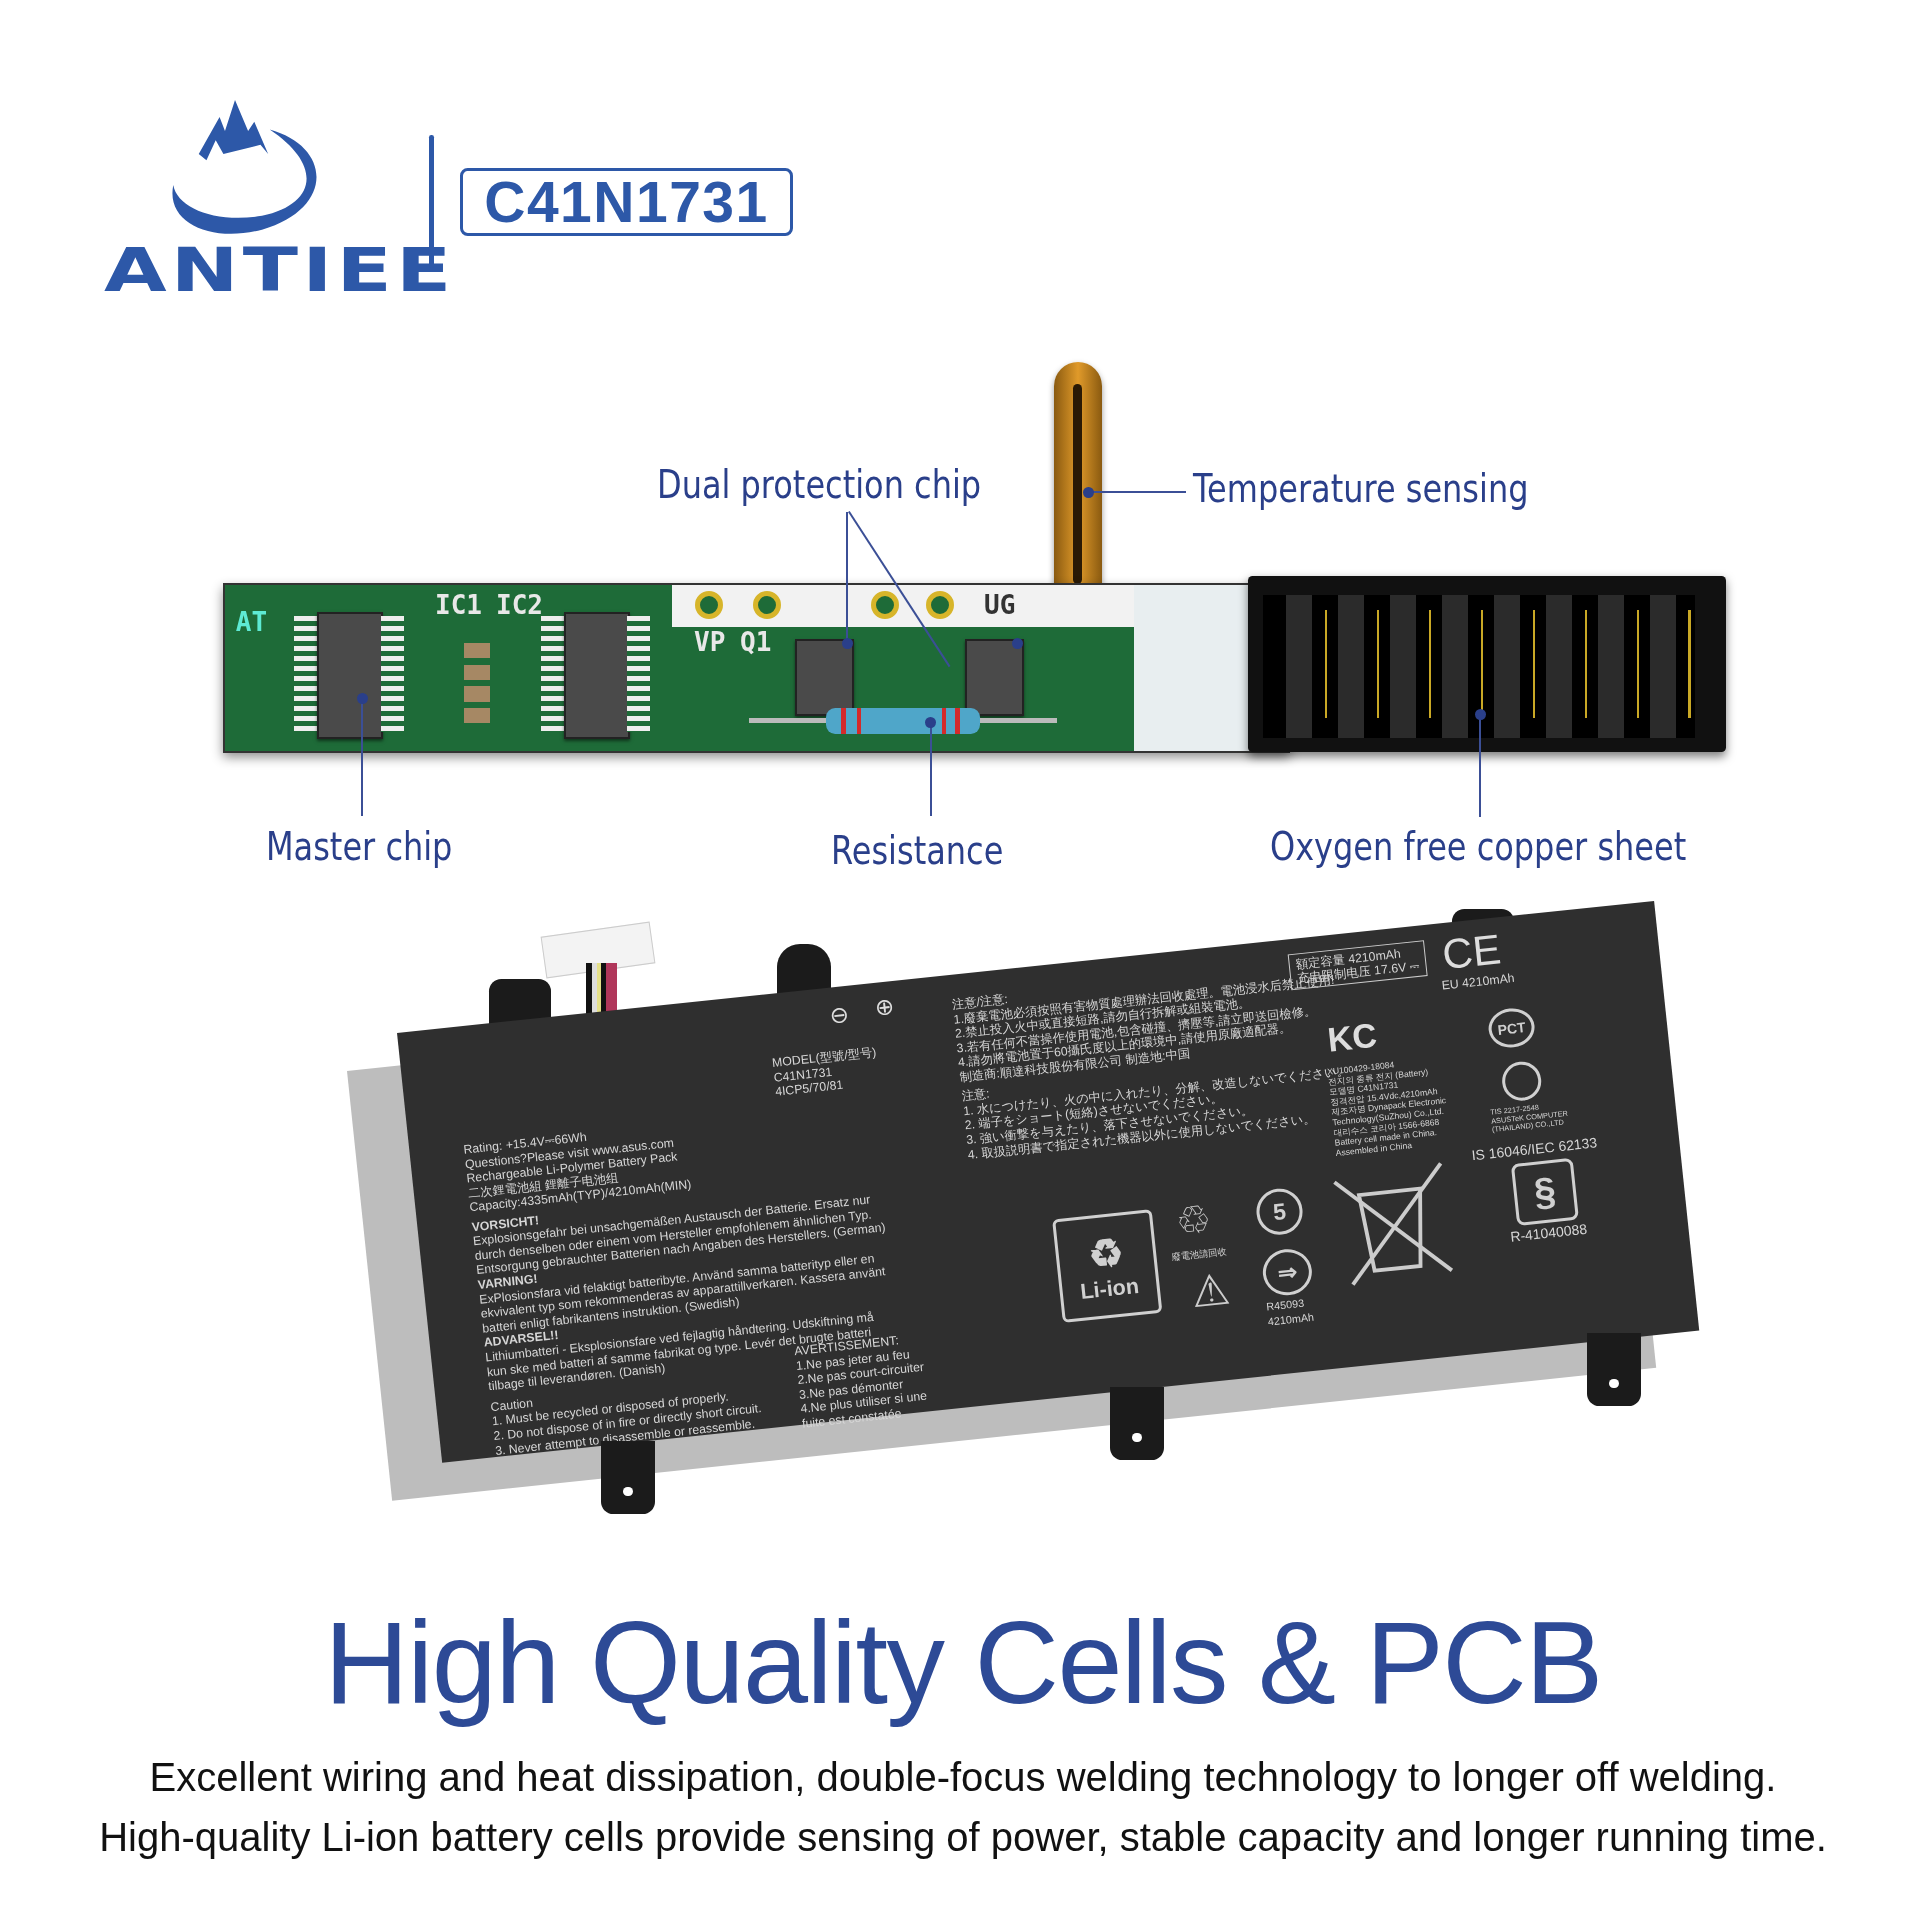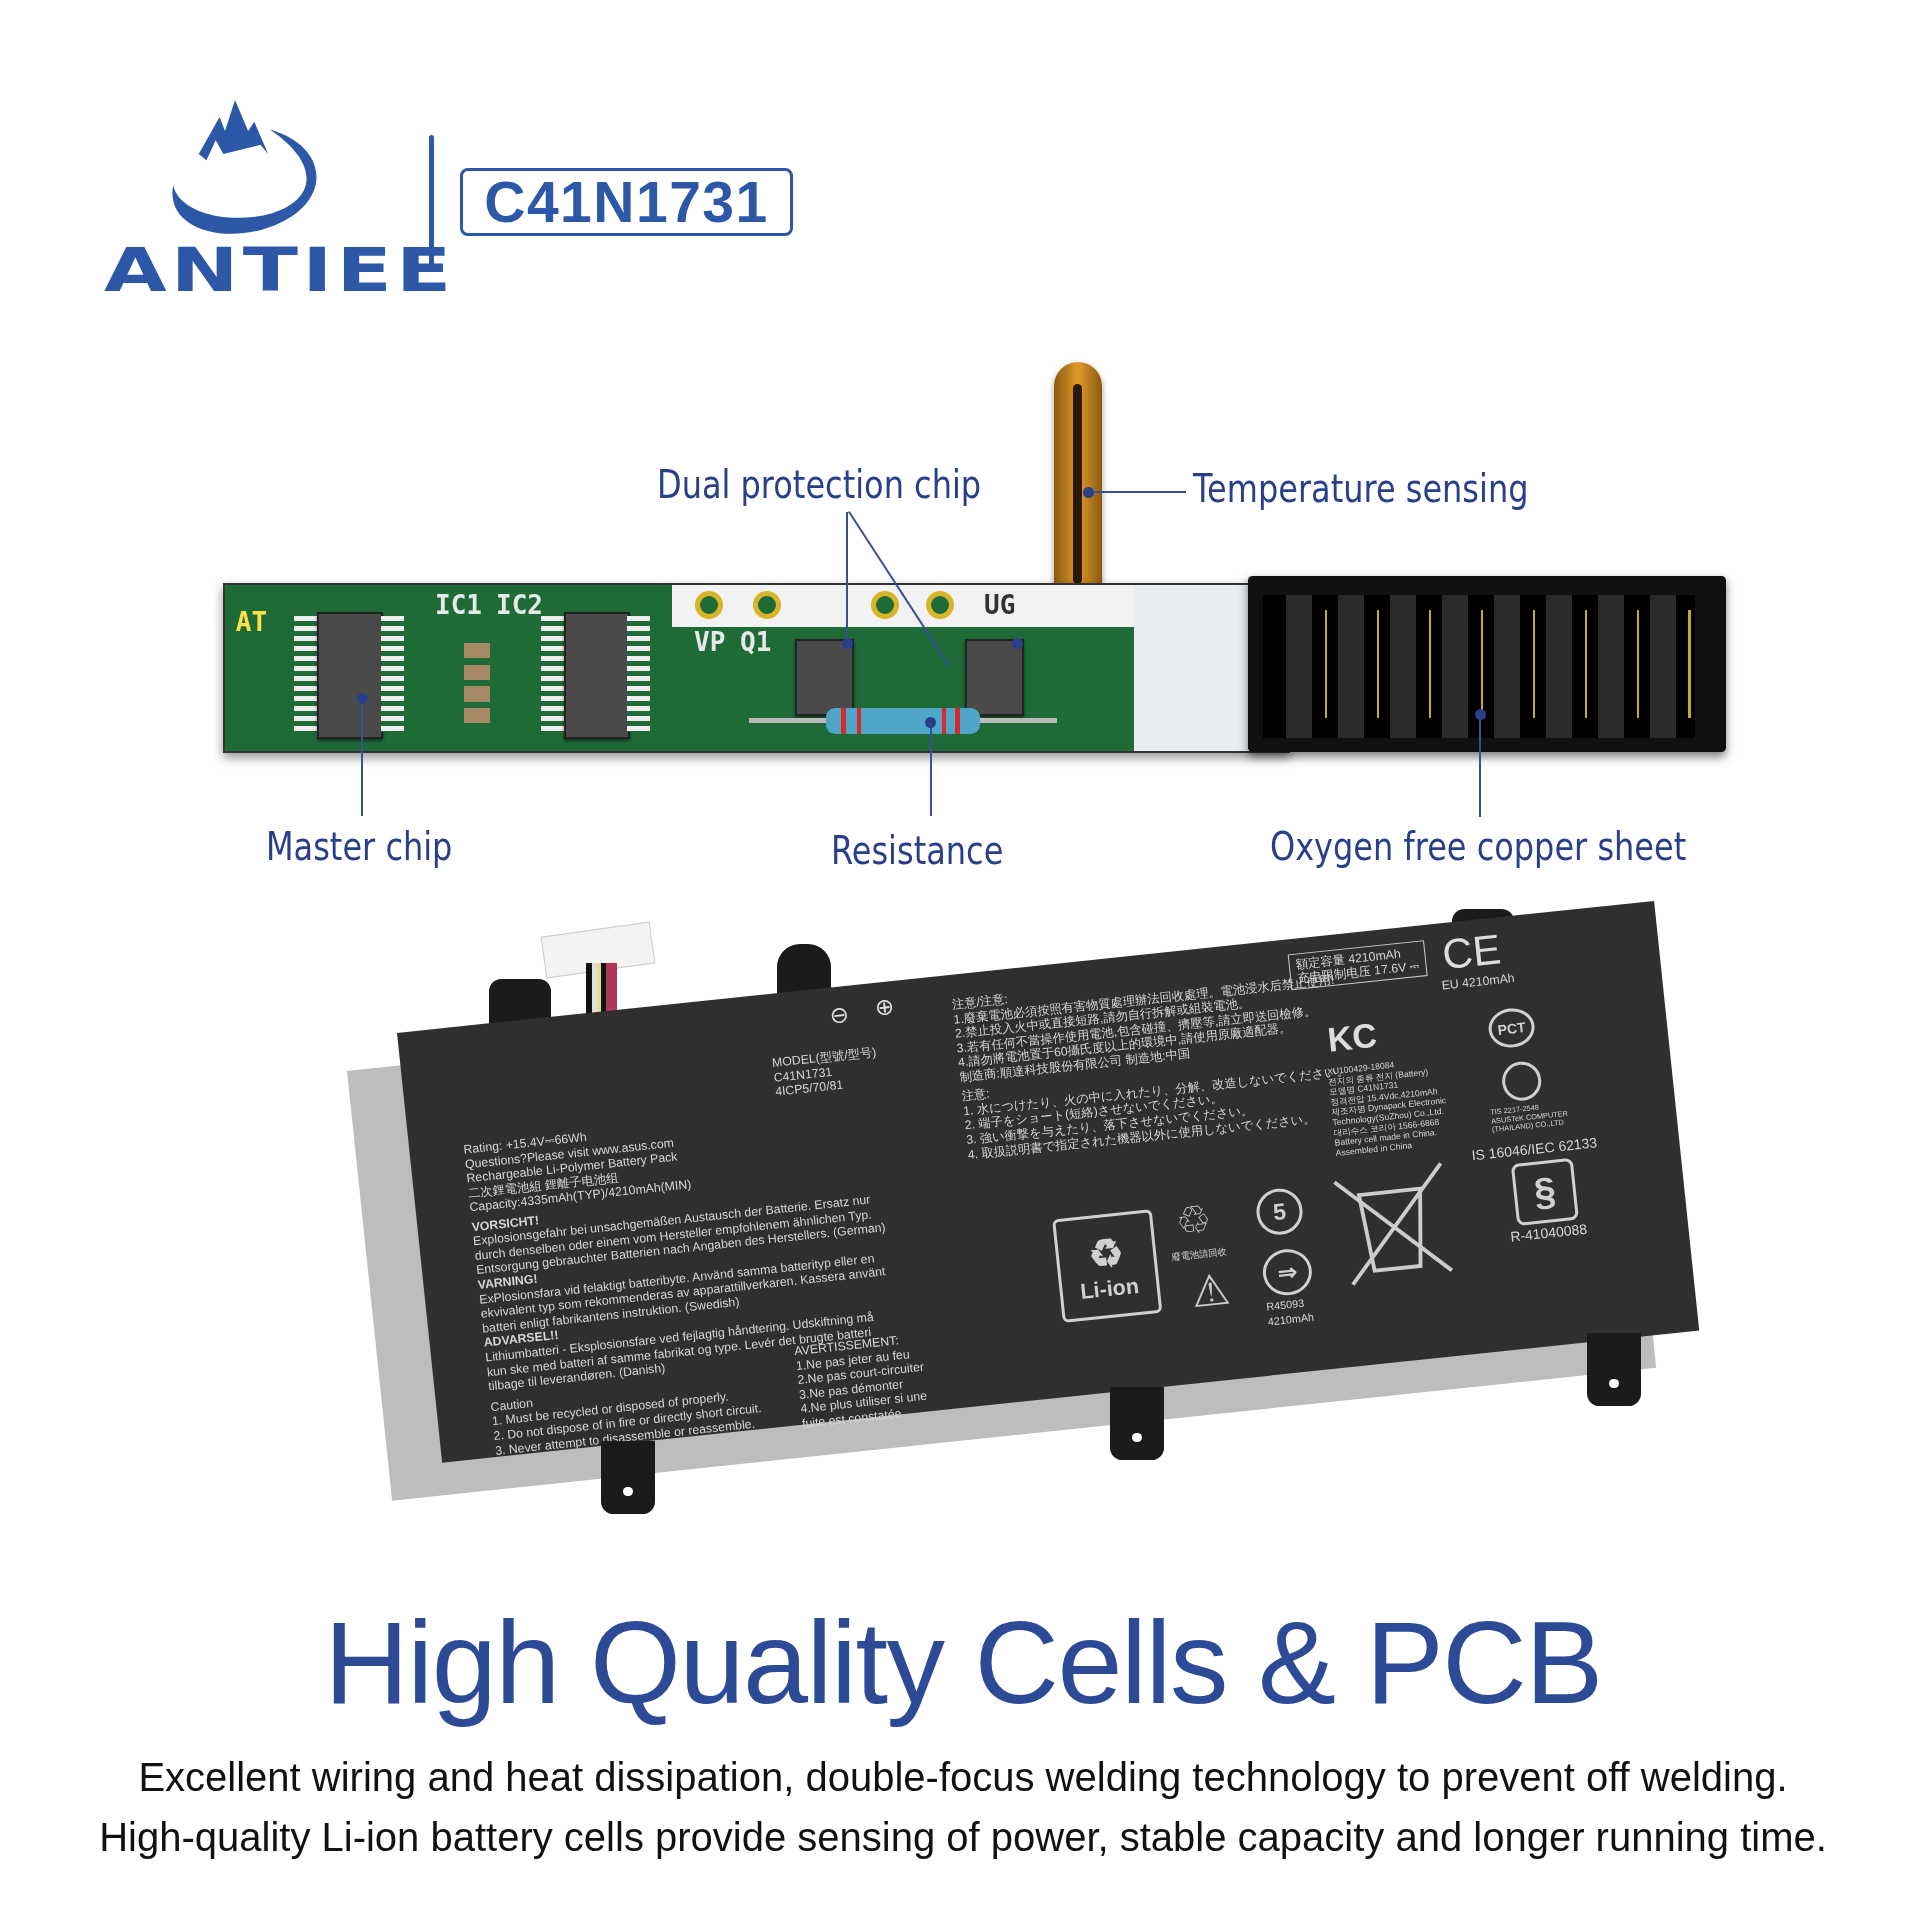--- a/index.html
+++ b/index.html
@@ -39,21 +39,21 @@
 </div>
 <div class="abs brand-text" style="left:104px;top:235px;">ANTIEE</div>
 <div class="abs divider" style="left:429px;top:135px;height:133px;"></div>
 <div class="abs model-box" style="left:460px;top:168px;width:333px;height:68px;">C41N1731</div>
 
 <div class="abs" style="left:1054px;top:362px;width:48px;height:227px;background:linear-gradient(90deg,#8a5a10,#e09a2a,#8a5a10);border-radius:24px 24px 0 0;box-shadow:0 3.1px 6.2px rgba(0,0,0,.4);">
   <div style="position:absolute;left:19px;top:21.6px;width:9.2px;height:200px;background:#2a1a05;border-radius:4.6px;"></div>
 </div>
 
 <div class="abs pcb" style="left:223px;top:583px;width:1063px;height:166px;">
-  <div class="abs silk" style="left:10.8px;top:21.6px;color:#fde047;">AT</div>
+  <div class="abs silk" style="left:10.8px;top:21.6px;color:#5eead4;">AT</div>
 
   <div class="abs pins" style="left:69px;top:31px;width:23px;height:116px;"></div>
   <div class="abs chip" style="left:92px;top:27px;width:62px;height:123px;"></div>
   <div class="abs pins" style="left:156px;top:31px;width:23px;height:116px;"></div>
   <div class="abs silk" style="left:210px;top:4.6px;">IC1</div>
   <div class="abs silk" style="left:271px;top:4.6px;">IC2</div>
   <div class="abs" style="left:239px;top:58px;width:26px;height:85px;background:repeating-linear-gradient(#a68864 0 15.4px,transparent 15.4px 21.6px);"></div>
 
   <div class="abs pins" style="left:316px;top:31px;width:23px;height:116px;"></div>
   <div class="abs chip" style="left:339px;top:27px;width:62px;height:123px;"></div>
@@ -228,15 +228,15 @@
     <div class="tabhole" style="margin:46px auto 0;"></div>
   </div>
 <div class="abs tab" style="left:1110px;top:1387px;width:54px;height:73px;">
     <div class="tabhole" style="margin:46px auto 0;"></div>
   </div>
 <div class="abs tab" style="left:1587px;top:1333px;width:54px;height:73px;">
     <div class="tabhole" style="margin:46px auto 0;"></div>
   </div>
 
 <div class="abs heading" style="left:0;width:1926px;top:1595px;text-align:center;">High Quality Cells &amp; PCB</div>
-<div class="abs body-line" style="left:0;width:1926px;top:1755px;text-align:center;">Excellent wiring and heat dissipation, double-focus welding technology to prevent off welding.</div>
+<div class="abs body-line" style="left:0;width:1926px;top:1755px;text-align:center;">Excellent wiring and heat dissipation, double-focus welding technology to longer off welding.</div>
 <div class="abs body-line" style="left:0;width:1926px;top:1815px;text-align:center;">High-quality Li-ion battery cells provide sensing of power, stable capacity and longer running time.</div>
 
 
 </body></html>

